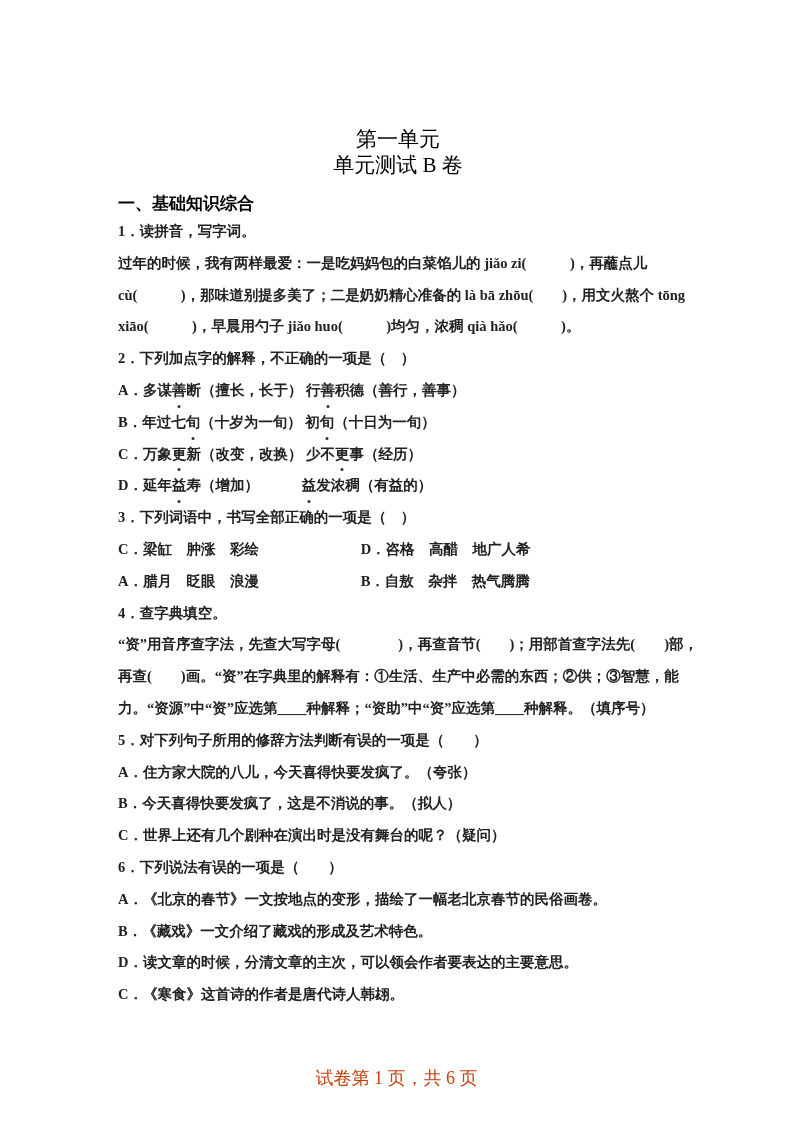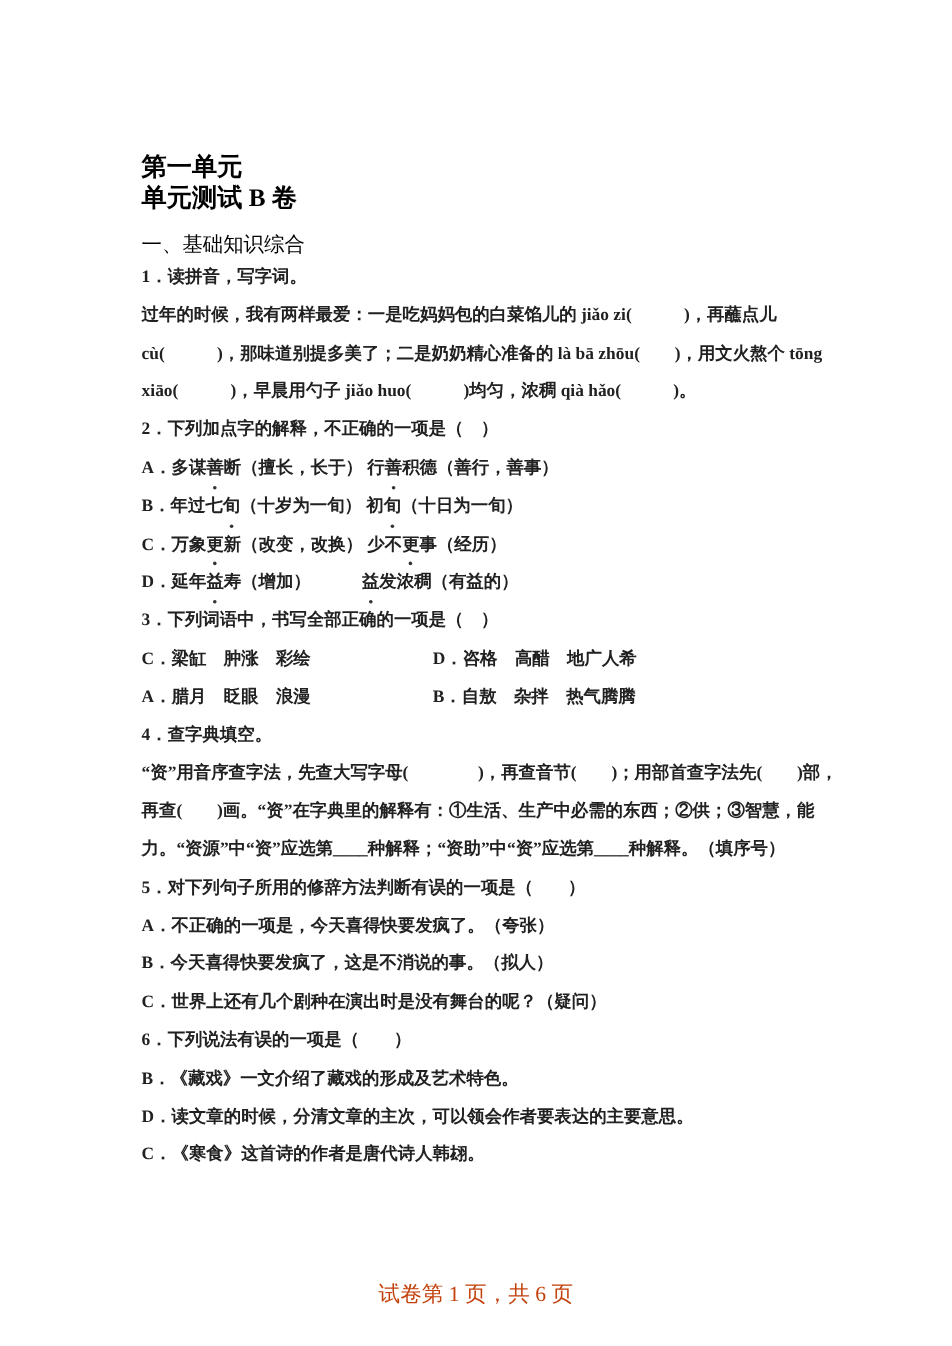--- a/index.html
+++ b/index.html
@@ -12,30 +12,31 @@
     color: #212121;
     overflow: hidden;
   }
   .content {
     position: absolute;
     left: 118px;
     top: 126px;
     width: 560px;
   }
   .doc-title {
+    text-align: center;
     font-size: 21px;
-    font-weight: bold;
+    font-weight: normal;
     color: #000000;
     line-height: 26px;
   }
   .doc-title.second { margin-top: 0; }
   .section-heading {
     margin-top: 14px;
     font-size: 17px;
-    font-weight: normal;
+    font-weight: bold;
     color: #000000;
     line-height: 24px;
   }
   .lines { margin-top: 0; font-weight: bold; }
   .line {
     font-size: 14.5px;
     line-height: 31.8px;
     white-space: nowrap;
     color: #212121;
   }
@@ -115,25 +116,26 @@
         <span class="c1">A．腊月　眨眼　浪漫</span>
         <span class="c2">B．自敖　杂拌　热气腾腾</span>
       </div>
 
       <div class="line">4．查字典填空。</div>
       <div class="line">“资”用音序查字法，先查大写字母(　　　　)，再查音节(　　)；用部首查字法先(　　)部，</div>
       <div class="line">再查(　　)画。“资”在字典里的解释有：①生活、生产中必需的东西；②供；③智慧，能</div>
       <div class="line">力。“资源”中“资”应选第____种解释；“资助”中“资”应选第____种解释。（填序号）</div>
 
       <div class="line">5．对下列句子所用的修辞方法判断有误的一项是（　　）</div>
-      <div class="line">A．不正确的一项是，今天喜得快要发疯了。（夸张）</div>
+      <div class="line">A．住方家大院的八儿，今天喜得快要发疯了。（夸张）</div>
       <div class="line">B．今天喜得快要发疯了，这是不消说的事。（拟人）</div>
       <div class="line">C．世界上还有几个剧种在演出时是没有舞台的呢？（疑问）</div>
 
       <div class="line">6．下列说法有误的一项是（　　）</div>
+      <div class="line">A．《北京的春节》一文按地点的变形，描绘了一幅老北京春节的民俗画卷。</div>
       <div class="line">B．《藏戏》一文介绍了藏戏的形成及艺术特色。</div>
       <div class="line">D．读文章的时候，分清文章的主次，可以领会作者要表达的主要意思。</div>
       <div class="line">C．《寒食》这首诗的作者是唐代诗人韩翃。</div>
 
     </div>
   </div>
 
   <div class="footer">试卷第 1 页，共 6 页</div>
 </div>
 

